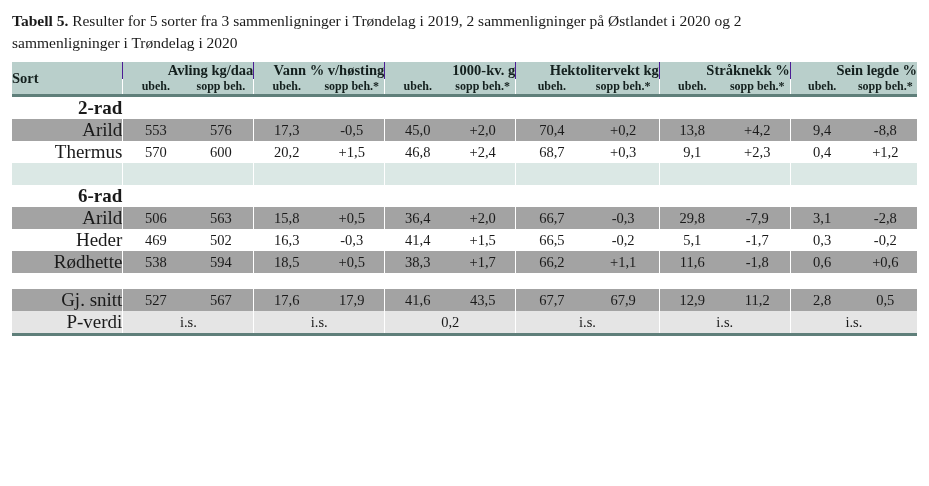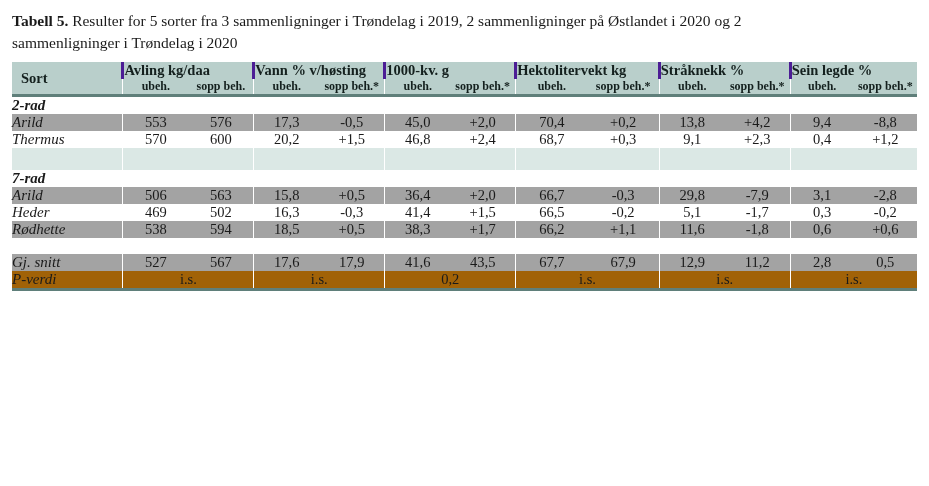--- a/index.html
+++ b/index.html
@@ -36,29 +36,29 @@
   }
   table.tbl td, table.tbl th {
     padding: 0;
     vertical-align: middle;
   }
   
   .hdr-row th {
     background: #b9cfcb;
     color: #14201e;
     font-weight: bold;
-    text-align: left;
+    text-align: right;
     font-size: 14.5px;
     line-height: 1.2;
     padding: 7px 2px 5px 2px;
-    border-left: 3px solid #4c1d95;
+    border-left: 1px solid #4c1d95;
   }
   .hdr-row th.first {
     text-align: left;
-    padding-left: 9px;
+    padding-left: 0;
     border-left: none;
     font-family: Liberation Serif, serif;
   }
   .hdr2-row th {
     background: #b9cfcb;
     color: #14201e;
     font-weight: bold;
     text-align: center;
     font-size: 12px;
     line-height: 1.25;
@@ -82,24 +82,23 @@
   }
   .r-spacer td {
     background: #dbe8e5;
     height: 22px;
   }
   .r-spacer2 td {
     background: #ffffff;
     height: 16px;
   }
   td.c-label {
-    text-align: left;
+    text-align: right;
     padding: 5px 0 5px 9px;
-    font-size: 15px;
-    font-style: italic;
+    font-size: 19px;
   }
   td.c-num {
     text-align: center;
     padding: 5px 2px;
     font-size: 14.5px;
   }
   td.c-grp {
     border-left: 1px solid #ffffff;
   }
   .divider-row td {
@@ -107,21 +106,21 @@
     height: 3px;
     background: #5f7f7a;
   }
   .footnote {
     font-size: 13.5px;
     font-weight: bold;
     margin-top: 8px;
     padding-left: 2px;
   }
   .pverdi td {
-    background: #a16207;
+    background: #e5e5e5;
   }
 </style>
 </head>
 <body>
 
 <div class="page">
 
   <p class="caption">
     <span class="cap-label">Tabell 5.</span><span> Resulter for 5 sorter fra 3 sammenligninger i Trøndelag i 2019, 2 sammenligninger på Østlandet i 2020 og 2 sammenligninger i Trøndelag i 2020</span>
   </p>
@@ -230,21 +229,21 @@
         <td></td>
         <td class="c-grp"></td>
         <td></td>
         <td class="c-grp"></td>
         <td></td>
         <td class="c-grp"></td>
         <td></td>
       </tr>
 
       <tr class="r-group">
-        <td class="c-label">7-rad</td>
+        <td class="c-label">6-rad</td>
         <td class="c-num c-grp"></td>
         <td class="c-num"></td>
         <td class="c-num c-grp"></td>
         <td class="c-num"></td>
         <td class="c-num c-grp"></td>
         <td class="c-num"></td>
         <td class="c-num c-grp"></td>
         <td class="c-num"></td>
         <td class="c-num c-grp"></td>
         <td class="c-num"></td>

